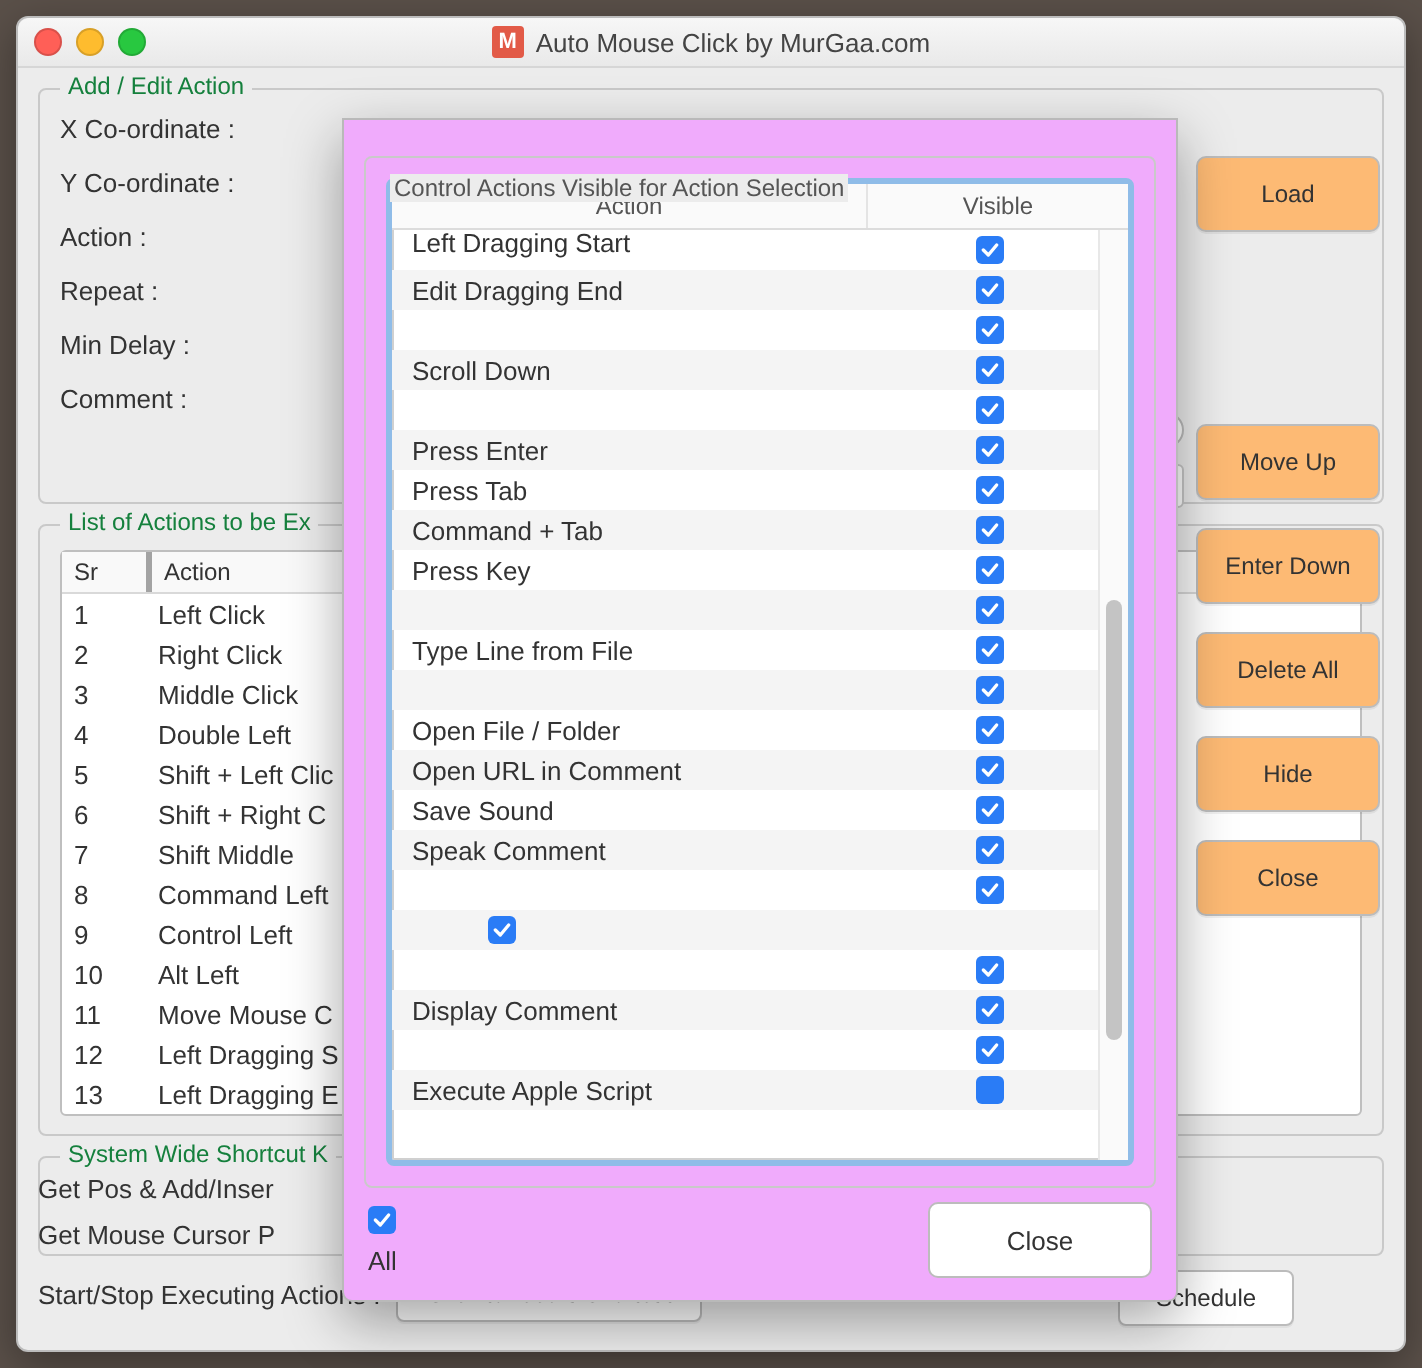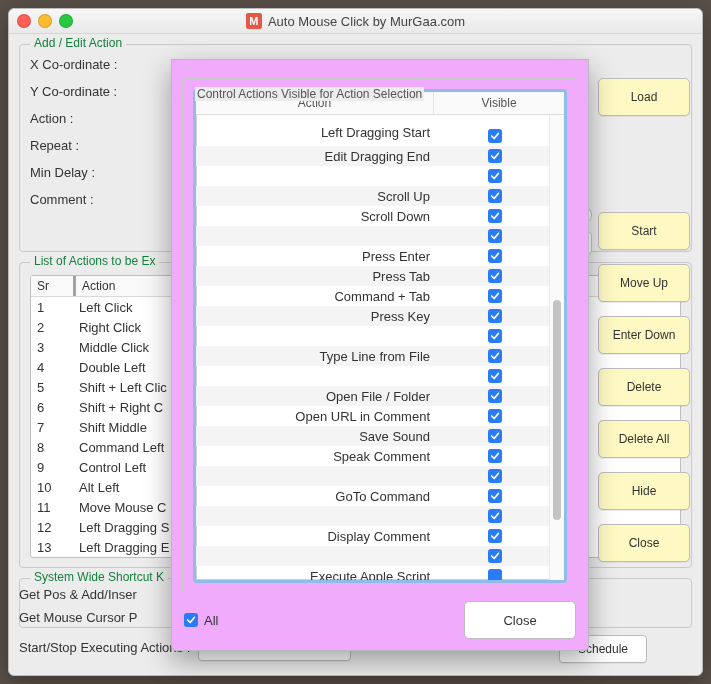--- a/index.html
+++ b/index.html
@@ -90,21 +90,21 @@
     font-size: 12px; padding: 2px 14px; height: 22px;
     display: inline-flex; align-items: center; box-shadow: 0 1px 0 rgba(0,0,0,.05);
   }
 
   
   .right-btns {
     position: absolute; right: 12px; top: 44px; width: 92px;
     display: flex; flex-direction: column; gap: 14px;
   }
   .big-btn {
-    background: #fef9c3; border: 1px solid #bcbcbc; border-radius: 5px;
+    background: #fdba74; border: 1px solid #bcbcbc; border-radius: 5px;
     height: 36px; font-size: 12px;
     display: flex; align-items: center; justify-content: center;
     box-shadow: 0 1px 0 rgba(0,0,0,.06);
   }
   .onds {
     position: absolute; right: 110px; top: 170px; font-size: 13px;
     display: flex; align-items: center; gap: 8px;
   }
   .small-sq {
     width: 22px; height: 20px; background:#fff; border:1px solid #bcbcbc; border-radius:4px;
@@ -147,21 +147,21 @@
     font-size: 12px; color: #555;
     background: #fafafa;
     flex: none;
   }
   .tbl-head .col-a { flex: 1; padding: 4px 10px; text-align: center; border-right: 1px solid #e4e4e4;}
   .tbl-head .col-v { width: 110px; padding: 4px 10px; text-align: center; }
   .tbl-body {
     flex: 1; overflow: hidden; position: relative;
   }
   .tbl-rows {
-    position: absolute; left: 0; right: 14px; top: 11px; text-align: right;
+    position: absolute; left: 0; right: 14px; top: 0;
   }
   .t-row { display: flex; height: 20px; align-items: center; }
   .t-row:nth-child(even) { background: #f4f4f4; }
   .t-row .col-a { flex: 1; padding: 0 10px; font-size: 13px; white-space: nowrap; overflow: hidden; }
   .t-row .col-v { width: 110px; display:flex; justify-content:center; }
   .chk {
     width: 14px; height: 14px; border-radius: 3px; background: #2a7cf6;
     display: inline-flex; align-items: center; justify-content: center;
   }
   .chk svg { width: 10px; height: 10px; }
@@ -173,21 +173,21 @@
   }
   .scroll-thumb {
     position: absolute; left: 3px; right: 3px; top: 185px; height: 220px;
     background: #c4c4c4; border-radius: 4px;
   }
 
   .modal-footer {
     position: absolute; left: 12px; right: 12px; bottom: 12px; height: 36px;
     display: flex; align-items: center; justify-content: space-between;
   }
-  .all-chk { display: flex; align-items: center; gap: 6px; font-size: 13px; }
+  .all-chk { display: flex; align-items: center; gap: 6px; font-size: 13px; flex-direction: column; }
   .close-btn {
     width: 110px; height: 36px; background:#fff; border:1px solid #bcbcbc;
     border-radius:5px; display:flex; align-items:center; justify-content:center;
     font-size: 13px;
   }
   .sched {
     position: absolute; left: 550px; bottom: 12px;
   }
 </style>
 </head>
@@ -291,24 +291,22 @@
       <div>Get Mouse Cursor P</div>
       <div>
         <span>Start/Stop Executing Actions :</span>
         <span class="pill-btn">Click to record shortcut</span>
       </div>
     </div>
 
     <div class="right-btns">
       <div class="big-btn">Load</div>
       <div style="height:68px"></div>
-      <div class="big-btn">Start</div>
       <div class="big-btn">Move Up</div>
       <div class="big-btn">Enter Down</div>
-      <div class="big-btn">Delete</div>
       <div class="big-btn">Delete All</div>
       <div class="big-btn">Hide</div>
       <div class="big-btn">Close</div>
     </div>
 
     <div class="onds">
       <span>onds.</span>
       <span class="small-sq">^</span>
       <span class="small-circle"></span>
     </div>
@@ -354,30 +352,20 @@
                   <div class="col-a"></div>
                   <div class="col-v">
                     <span class="chk">
                       <svg viewBox="0 0 12 12">
                         <path d="M2 6 L5 9 L10 3" stroke="#fff" stroke-width="2" fill="none" stroke-linecap="round" stroke-linejoin="round"></path>
                       </svg>
                     </span>
                   </div>
                 </div>
                 <div class="t-row">
-                  <div class="col-a">Scroll Up</div>
-                  <div class="col-v">
-                    <span class="chk">
-                      <svg viewBox="0 0 12 12">
-                        <path d="M2 6 L5 9 L10 3" stroke="#fff" stroke-width="2" fill="none" stroke-linecap="round" stroke-linejoin="round"></path>
-                      </svg>
-                    </span>
-                  </div>
-                </div>
-                <div class="t-row">
                   <div class="col-a">Scroll Down</div>
                   <div class="col-v">
                     <span class="chk">
                       <svg viewBox="0 0 12 12">
                         <path d="M2 6 L5 9 L10 3" stroke="#fff" stroke-width="2" fill="none" stroke-linecap="round" stroke-linejoin="round"></path>
                       </svg>
                     </span>
                   </div>
                 </div>
                 <div class="t-row">
@@ -504,21 +492,20 @@
                   <div class="col-a"></div>
                   <div class="col-v">
                     <span class="chk">
                       <svg viewBox="0 0 12 12">
                         <path d="M2 6 L5 9 L10 3" stroke="#fff" stroke-width="2" fill="none" stroke-linecap="round" stroke-linejoin="round"></path>
                       </svg>
                     </span>
                   </div>
                 </div>
                 <div class="t-row">
-                  <div class="col-a">GoTo Command</div>
                   <div class="col-v">
                     <span class="chk">
                       <svg viewBox="0 0 12 12">
                         <path d="M2 6 L5 9 L10 3" stroke="#fff" stroke-width="2" fill="none" stroke-linecap="round" stroke-linejoin="round"></path>
                       </svg>
                     </span>
                   </div>
                 </div>
                 <div class="t-row">
                   <div class="col-a"></div>

